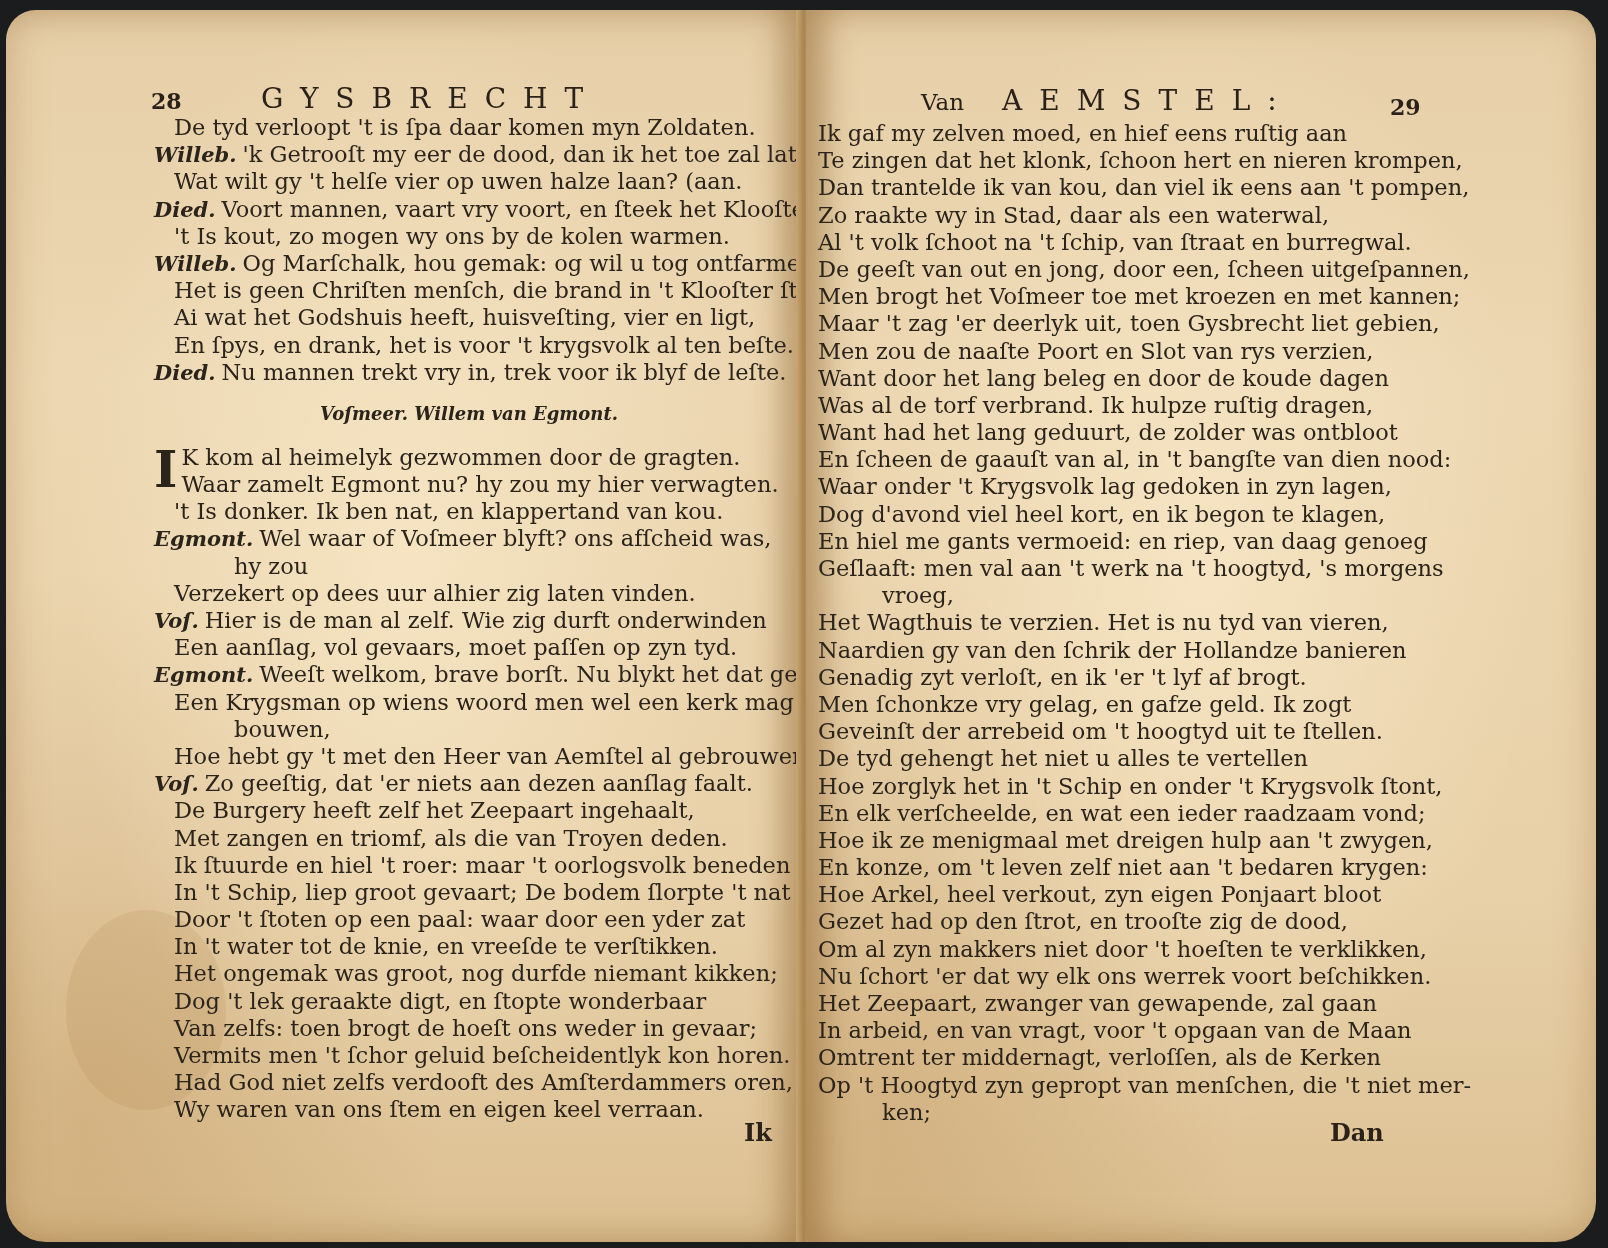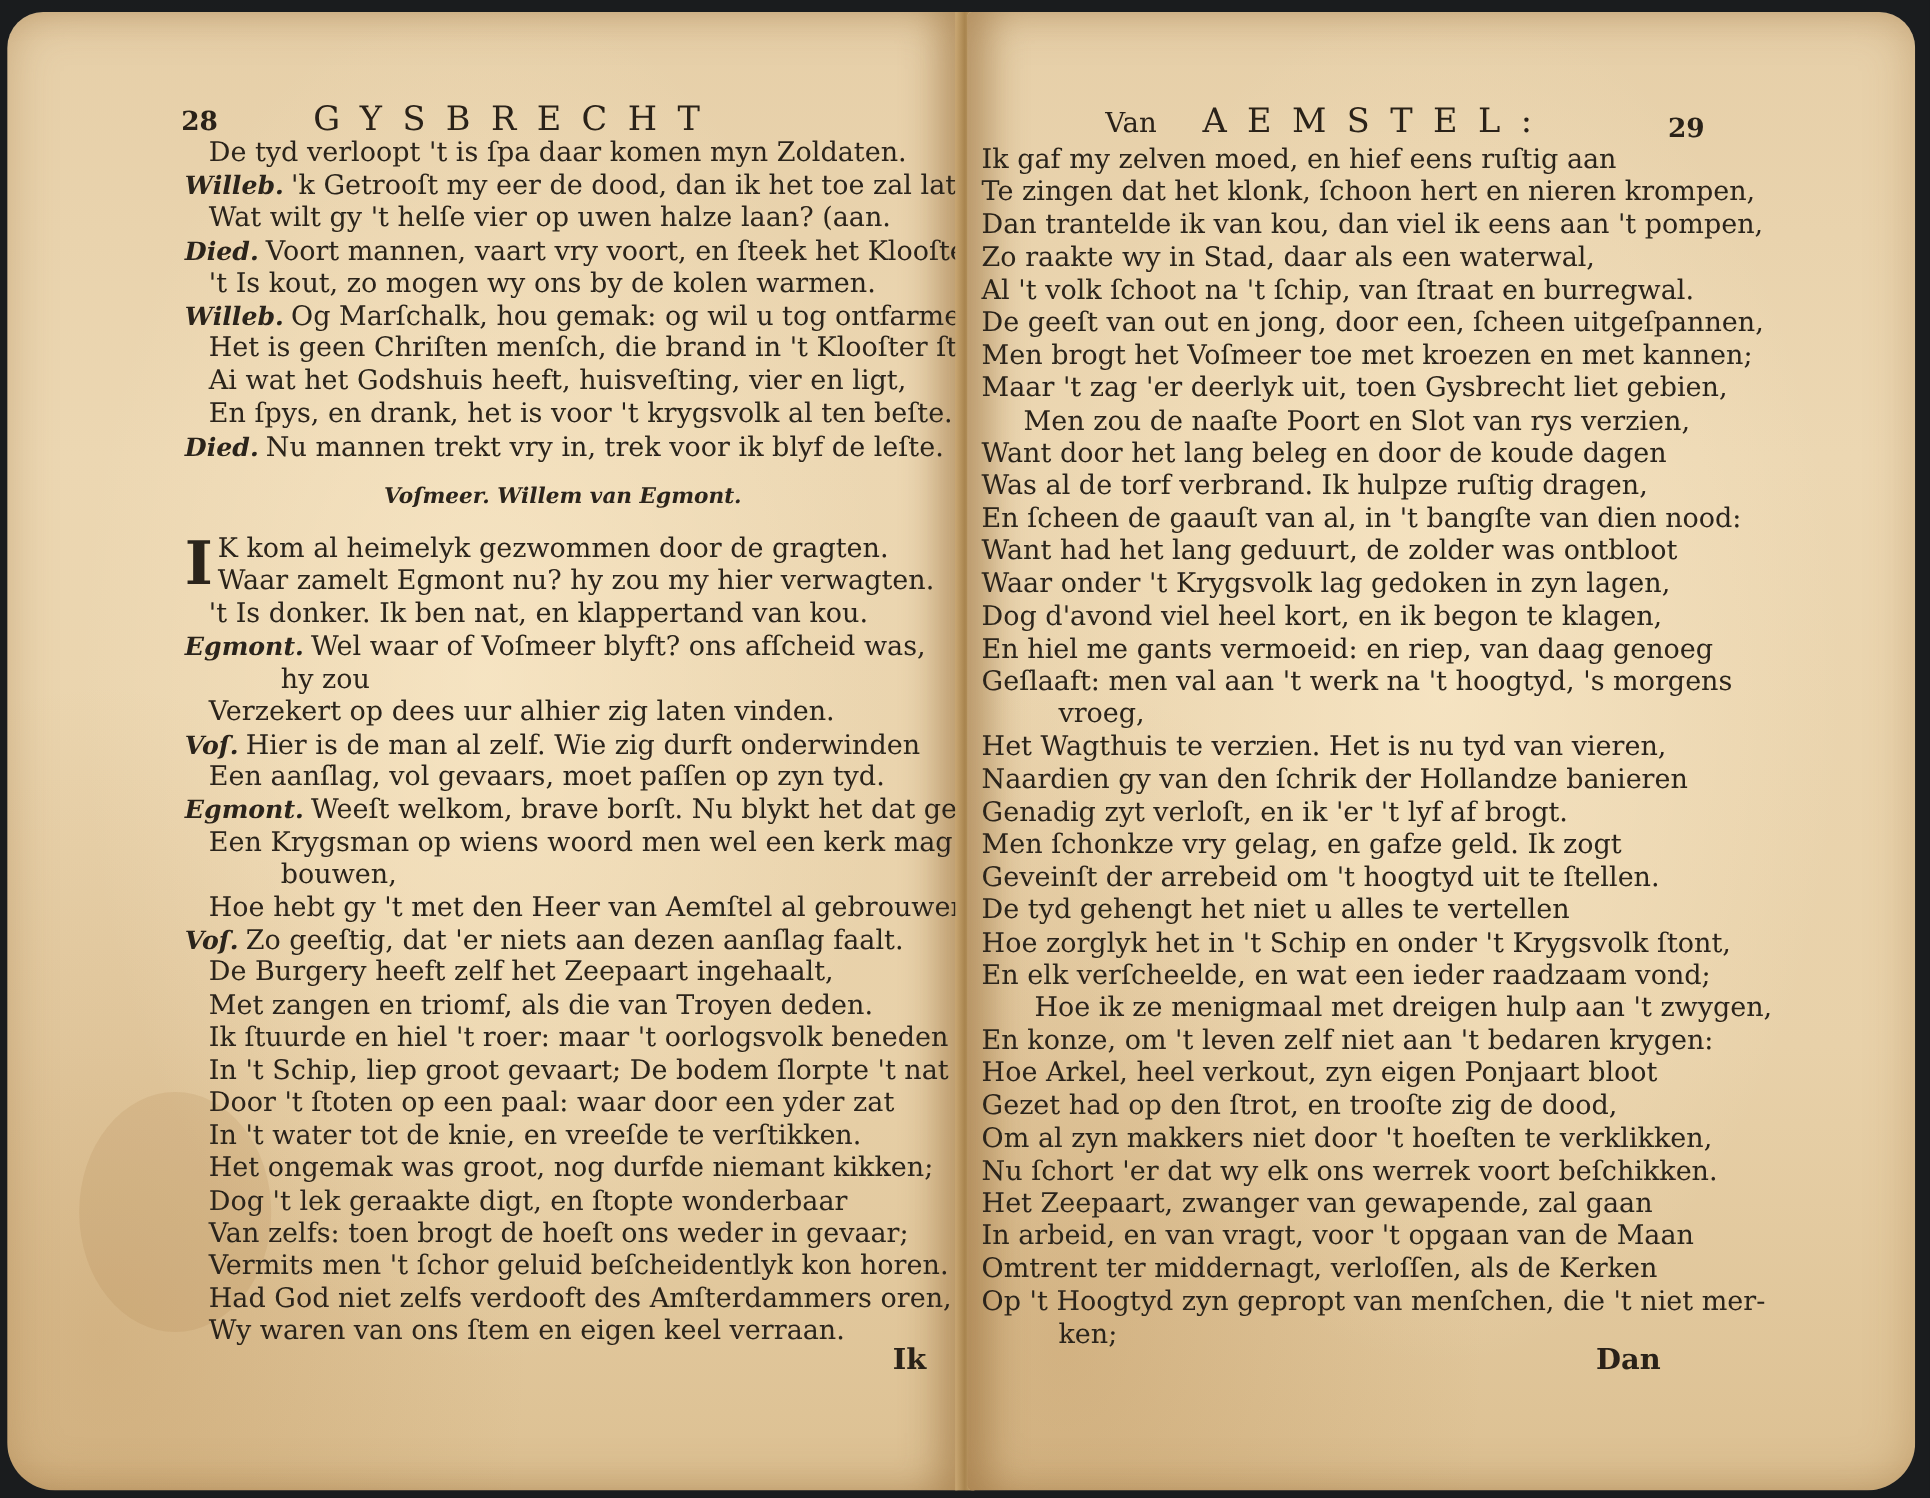--- a/index.html
+++ b/index.html
@@ -113,39 +113,39 @@
     <div class="text-block" style="left:12px;top:110px;width:640px;">
       <div id="right-lines">
           <div class="line" style="padding-left: 0px;"><span>Ik gaf my zelven moed, en hief eens ruſtig aan</span></div>
           <div class="line" style="padding-left: 0px;"><span>Te zingen dat het klonk, ſchoon hert en nieren krompen,</span></div>
           <div class="line" style="padding-left: 0px;"><span>Dan trantelde ik van kou, dan viel ik eens aan 't pompen,</span></div>
           <div class="line" style="padding-left: 0px;"><span>Zo raakte wy in Stad, daar als een waterwal,</span></div>
           <div class="line" style="padding-left: 0px;"><span>Al 't volk ſchoot na 't ſchip, van ſtraat en burregwal.</span></div>
           <div class="line" style="padding-left: 0px;"><span>De geeſt van out en jong, door een, ſcheen uitgeſpannen,</span></div>
           <div class="line" style="padding-left: 0px;"><span>Men brogt het Voſmeer toe met kroezen en met kannen;</span></div>
           <div class="line" style="padding-left: 0px;"><span>Maar 't zag 'er deerlyk uit, toen Gysbrecht liet gebien,</span></div>
-          <div class="line" style="padding-left: 0px; margin-left: 35px;"><span>Men zou de naaſte Poort en Slot van rys verzien,</span></div>
+          <div class="line" style="padding-left: 0px;"><span>Men zou de naaſte Poort en Slot van rys verzien,</span></div>
           <div class="line" style="padding-left: 0px;"><span>Want door het lang beleg en door de koude dagen</span></div>
           <div class="line" style="padding-left: 0px;"><span>Was al de torf verbrand. Ik hulpze ruſtig dragen,</span></div>
+          <div class="line" style="padding-left: 0px;"><span>Want had het lang geduurt, de zolder was ontbloot</span></div>
           <div class="line" style="padding-left: 0px;"><span>En ſcheen de gaauſt van al, in 't bangſte van dien nood:</span></div>
-          <div class="line" style="padding-left: 0px;"><span>Want had het lang geduurt, de zolder was ontbloot</span></div>
           <div class="line" style="padding-left: 0px;"><span>Waar onder 't Krygsvolk lag gedoken in zyn lagen,</span></div>
           <div class="line" style="padding-left: 0px;"><span>Dog d'avond viel heel kort, en ik begon te klagen,</span></div>
           <div class="line" style="padding-left: 0px;"><span>En hiel me gants vermoeid: en riep, van daag genoeg</span></div>
           <div class="line" style="padding-left: 0px;"><span>Geſlaaft: men val aan 't werk na 't hoogtyd, 's morgens</span></div>
           <div class="line" style="padding-left: 64px;"><span>vroeg,</span></div>
           <div class="line" style="padding-left: 0px;"><span>Het Wagthuis te verzien. Het is nu tyd van vieren,</span></div>
           <div class="line" style="padding-left: 0px;"><span>Naardien gy van den ſchrik der Hollandze banieren</span></div>
           <div class="line" style="padding-left: 0px;"><span>Genadig zyt verloſt, en ik 'er 't lyf af brogt.</span></div>
           <div class="line" style="padding-left: 0px;"><span>Men ſchonkze vry gelag, en gafze geld. Ik zogt</span></div>
           <div class="line" style="padding-left: 0px;"><span>Geveinſt der arrebeid om 't hoogtyd uit te ſtellen.</span></div>
           <div class="line" style="padding-left: 0px;"><span>De tyd gehengt het niet u alles te vertellen</span></div>
           <div class="line" style="padding-left: 0px;"><span>Hoe zorglyk het in 't Schip en onder 't Krygsvolk ſtont,</span></div>
           <div class="line" style="padding-left: 0px;"><span>En elk verſcheelde, en wat een ieder raadzaam vond;</span></div>
-          <div class="line" style="padding-left: 0px; margin-left: 44px;"><span>Hoe ik ze menigmaal met dreigen hulp aan 't zwygen,</span></div>
+          <div class="line" style="padding-left: 0px;"><span>Hoe ik ze menigmaal met dreigen hulp aan 't zwygen,</span></div>
           <div class="line" style="padding-left: 0px;"><span>En konze, om 't leven zelf niet aan 't bedaren krygen:</span></div>
           <div class="line" style="padding-left: 0px;"><span>Hoe Arkel, heel verkout, zyn eigen Ponjaart bloot</span></div>
           <div class="line" style="padding-left: 0px;"><span>Gezet had op den ſtrot, en trooſte zig de dood,</span></div>
           <div class="line" style="padding-left: 0px;"><span>Om al zyn makkers niet door 't hoeſten te verklikken,</span></div>
           <div class="line" style="padding-left: 0px;"><span>Nu ſchort 'er dat wy elk ons werrek voort beſchikken.</span></div>
           <div class="line" style="padding-left: 0px;"><span>Het Zeepaart, zwanger van gewapende, zal gaan</span></div>
           <div class="line" style="padding-left: 0px;"><span>In arbeid, en van vragt, voor 't opgaan van de Maan</span></div>
           <div class="line" style="padding-left: 0px;"><span>Omtrent ter middernagt, verloſſen, als de Kerken</span></div>
           <div class="line" style="padding-left: 0px;"><span>Op 't Hoogtyd zyn gepropt van menſchen, die 't niet mer-</span></div>
           <div class="line" style="padding-left: 64px;"><span>ken;</span></div>

